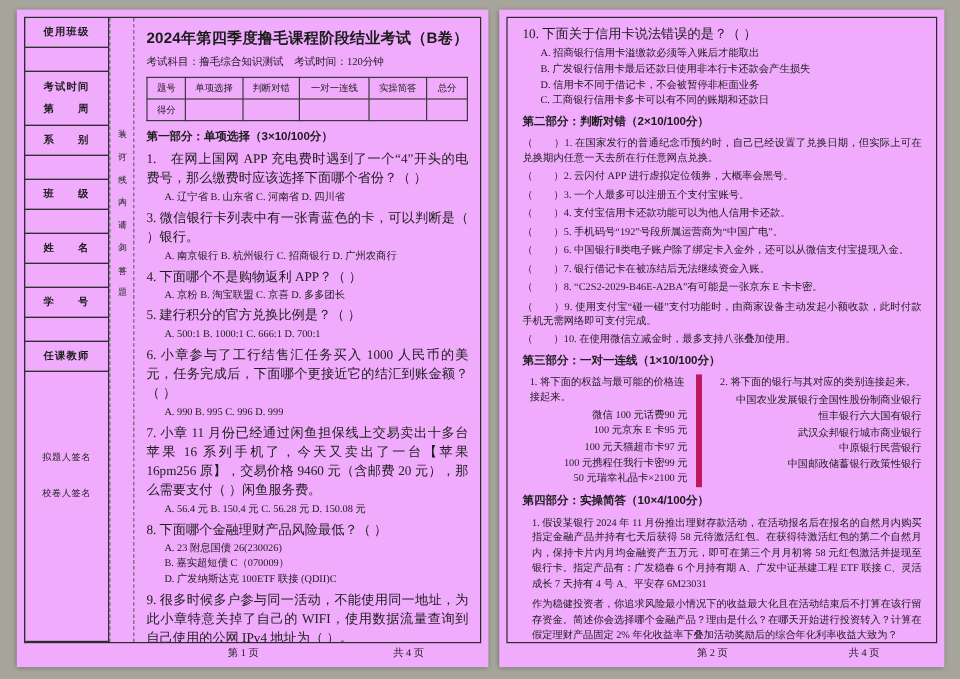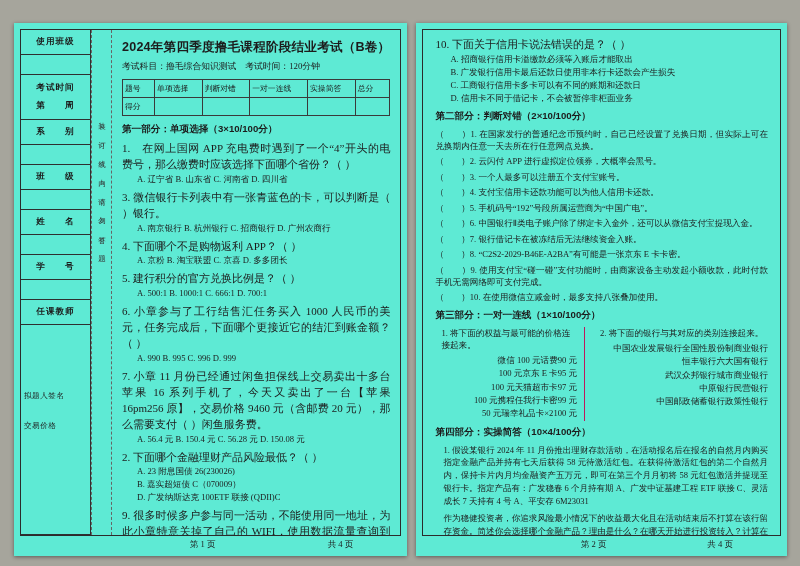--- a/index.html
+++ b/index.html
@@ -1,48 +1,48 @@
 <!DOCTYPE html>
 <html><head>
 <meta charset="utf-8">
 <style>
   html,body{margin:0;padding:0;}
   body{width:800px;height:566px;background:#a6a59c;font-family:"Liberation Serif",serif;color:#1c1c1c;overflow:hidden;}
   .wrap{display:flex;gap:9px;padding:8px 13px 10px 14px;box-sizing:border-box;width:800px;height:566px;}
-  .sheet{background:#5eead4;flex:1;position:relative;box-shadow:0 1px 4px rgba(0,0,0,.45);padding:6px 6px 20px 6px;box-sizing:border-box;margin-top:15px;}
+  .sheet{background:#f0abfc;flex:1;position:relative;box-shadow:0 1px 4px rgba(0,0,0,.45);padding:6px 6px 20px 6px;box-sizing:border-box;}
   .frame{border:1.5px solid #2b2b2b;height:100%;box-sizing:border-box;display:flex;overflow:hidden;}
   .frame.noflex{display:block;padding:7px 12px 4px 12px;}
   
   .sidebar{width:70px;display:flex;flex-direction:column;}
   .sbox{border:1px solid #2f2f2f;margin:-1px 0 0 -1px;box-sizing:border-box;text-align:center;}
   .sbox.lbl{font-weight:bold;font-size:8.6px;font-family:"Liberation Sans",sans-serif;padding:6px 2px;letter-spacing:1px;}
   .sbox.blank{height:21px;}
   .sbox.two{padding:4px 2px;}
   .sbox.two div{font-weight:bold;font-size:8.6px;font-family:"Liberation Sans",sans-serif;padding:3px 0;letter-spacing:1px;}
-  .sbox.big{flex:1;text-align:left;}
+  .sbox.big{flex:1;text-align:center;}
   .sign{font-size:7.6px;padding:2px 3px;letter-spacing:0.5px;}
   .sign.first{margin-top:64px;}
   .sign.second{margin-top:16px;}
   
   .binding{width:21px;border-left:1px dashed #666;border-right:1px dashed #666;display:flex;justify-content:center;box-sizing:border-box;}
   .binding span{writing-mode:vertical-lr;text-orientation:upright;font-size:7.5px;letter-spacing:5px;padding-top:86px;color:#333;}
   
   .content{flex:1;padding:7px 10px 2px 10px;box-sizing:border-box;overflow:hidden;}
   .title{font-family:"Liberation Sans",sans-serif;font-weight:bold;font-size:12.6px;white-space:nowrap;margin:2px 0 5px 0;letter-spacing:0.2px;}
   .subtitle{font-size:8.8px;text-align:left;margin-bottom:6px;}
   table.score{border-collapse:collapse;width:100%;margin-bottom:7px;}
-  table.score td{border:1px solid #3a3a3a;font-size:7.8px;text-align:left;height:15px;padding:1px 2px;}
+  table.score td{border:1px solid #3a3a3a;font-size:7.8px;text-align:center;height:15px;padding:1px 2px;}
   .sec{font-family:"Liberation Sans",sans-serif;font-weight:bold;font-size:9.6px;margin:5px 0 5px 0;}
   .q{margin-bottom:4px;}
   .qt{font-size:11px;line-height:1.45;text-align:justify;}
   .opt{font-size:8.6px;line-height:1.5;margin-left:15px;}
   .ji{font-size:8.6px;line-height:1.45;margin:3px 0;text-align:justify;}
   
   .match{display:flex;margin-bottom:3px;}
-  .mcol1{width:45%;border-right:1px solid #be185d;padding-right:7px;box-sizing:border-box;}
+  .mcol1{width:45%;border-right:5px solid #be185d;padding-right:7px;box-sizing:border-box;}
   .mcol2{flex:1;padding-left:9px;}
   .mintro{font-size:8.6px;margin:1px 0 2px 6px;}
   .mrow{display:flex;justify-content:flex-end;font-size:8.6px;line-height:1.55;margin-left:14px;}
   .para{font-size:8.5px;line-height:1.5;text-align:justify;margin:3px 0 5px 8px;}
   
   .footer{position:absolute;bottom:3px;left:0;right:16px;height:14px;font-size:8.6px;}
   .footer .pg{position:absolute;left:50%;transform:translateX(-50%);}
   .footer .tot{position:absolute;right:38px;}
 </style>
 </head>
@@ -64,21 +64,21 @@
         <div class="sbox blank"></div>
         <div class="sbox lbl">班　　级</div>
         <div class="sbox blank"></div>
         <div class="sbox lbl">姓　　名</div>
         <div class="sbox blank"></div>
         <div class="sbox lbl">学　　号</div>
         <div class="sbox blank"></div>
         <div class="sbox lbl">任课教师</div>
         <div class="sbox big">
           <div class="sign first">拟题人签名</div>
-          <div class="sign second">交易价格</div>
+          <div class="sign second">校卷人签名</div>
         </div>
       </div>
 
       <div class="binding">
         <span>装o订o线o内o请o勿o答o题</span>
       </div>
 
       <div class="content">
         <div class="title">2024年第四季度撸毛课程阶段结业考试（B卷）</div>
         <div class="subtitle">考试科目：撸毛综合知识测试　考试时间：120分钟</div>
@@ -124,21 +124,21 @@
         </div>
         <div class="q">
           <div class="qt">6. 小章参与了工行结售汇任务买入 1000 人民币的美元，任务完成后，下面哪个更接近它的结汇到账金额？（ ）</div>
           <div class="opt">A. 990  B. 995  C. 996  D. 999</div>
         </div>
         <div class="q">
           <div class="qt">7. 小章 11 月份已经通过闲鱼担保线上交易卖出十多台苹果 16 系列手机了，今天又卖出了一台【苹果 16pm256 原】，交易价格 9460 元（含邮费 20 元），那么需要支付（ ）闲鱼服务费。</div>
           <div class="opt">A. 56.4 元  B. 150.4 元  C. 56.28 元  D. 150.08 元</div>
         </div>
         <div class="q">
-          <div class="qt">2. 下面哪个金融理财产品风险最低？（ ）</div>
+          <div class="qt">8. 下面哪个金融理财产品风险最低？（ ）</div>
           <div class="opt">A. 23 附息国债 26(230026)</div>
           <div class="opt">B. 嘉实超短债 C（070009）</div>
           <div class="opt">D. 广发纳斯达克 100ETF 联接 (QDII)C</div>
         </div>
         <div class="q">
           <div class="qt">9. 很多时候多户参与同一活动，不能使用同一地址，为此小章特意关掉了自己的 WIFI，使用数据流量查询到自己使用的公网 IPv4 地址为（ ）。</div>
           <div class="opt">A. 192.168.31.102  B. 10.3.48.6  C. 39.144.59.01  D. 254.254.0.1</div>
         </div>
       </div>
     </div>
@@ -149,22 +149,22 @@
     </div>
   </div>
 
   <div class="sheet">
     <div class="frame noflex">
 
       <div class="q">
         <div class="qt">10. 下面关于信用卡说法错误的是？（ ）</div>
         <div class="opt">A. 招商银行信用卡溢缴款必须等入账后才能取出</div>
         <div class="opt">B. 广发银行信用卡最后还款日使用非本行卡还款会产生损失</div>
+        <div class="opt">D. 信用卡不同于借记卡，不会被暂停非柜面业务</div>
         <div class="opt">C. 工商银行信用卡多卡可以有不同的账期和还款日</div>
-        <div class="opt">D. 信用卡不同于借记卡，不会被暂停非柜面业务</div>
       </div>
 
       <div class="sec">第二部分：判断对错（2×10/100分）</div>
 
       <div class="ji">（　　）1. 在国家发行的普通纪念币预约时，自己已经设置了兑换日期，但实际上可在兑换期内任意一天去所在行任意网点兑换。</div>
       <div class="ji">（　　）2. 云闪付 APP 进行虚拟定位领券，大概率会黑号。</div>
       <div class="ji">（　　）3. 一个人最多可以注册五个支付宝账号。</div>
       <div class="ji">（　　）4. 支付宝信用卡还款功能可以为他人信用卡还款。</div>
       <div class="ji">（　　）5. 手机码号“192”号段所属运营商为“中国广电”。</div>
       <div class="ji">（　　）6. 中国银行Ⅱ类电子账户除了绑定卡入金外，还可以从微信支付宝提现入金。</div>

